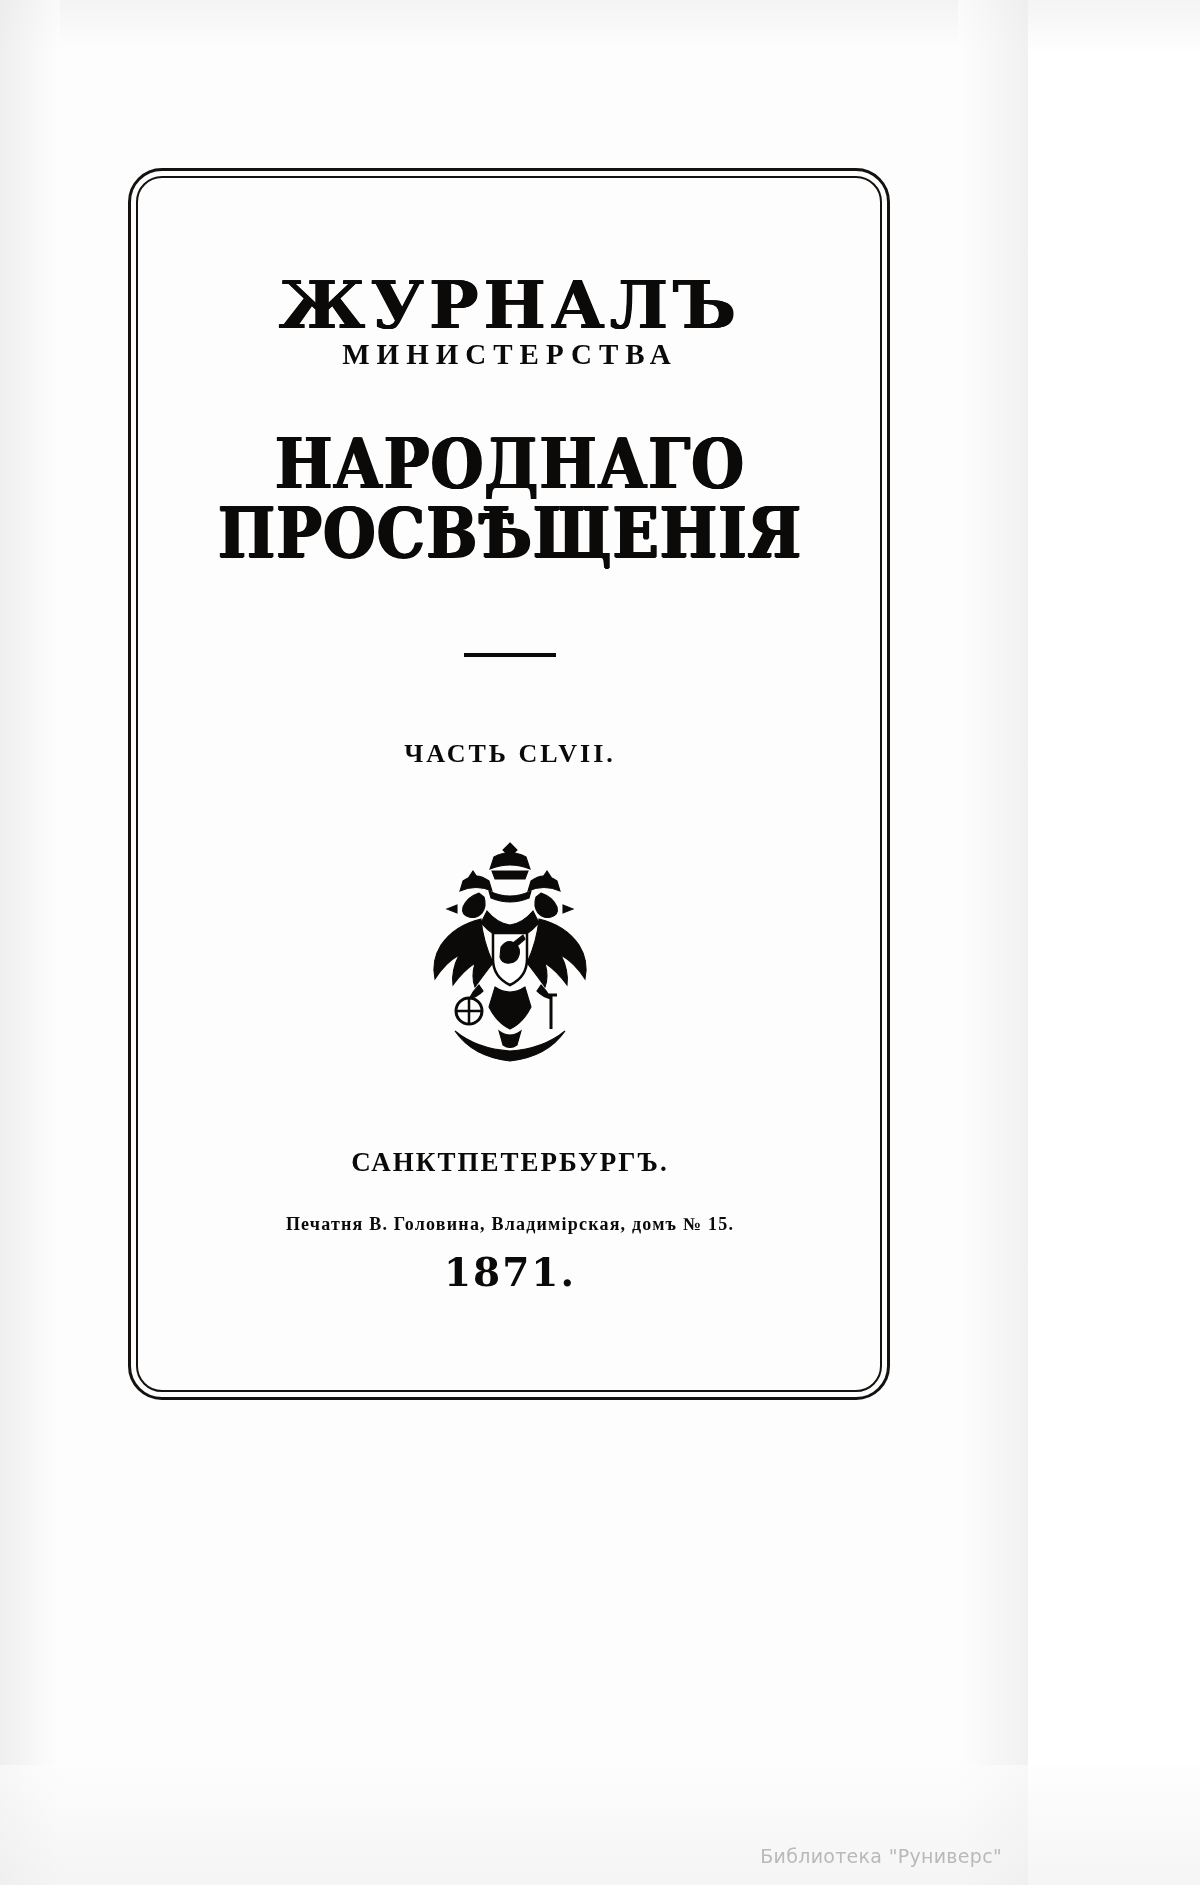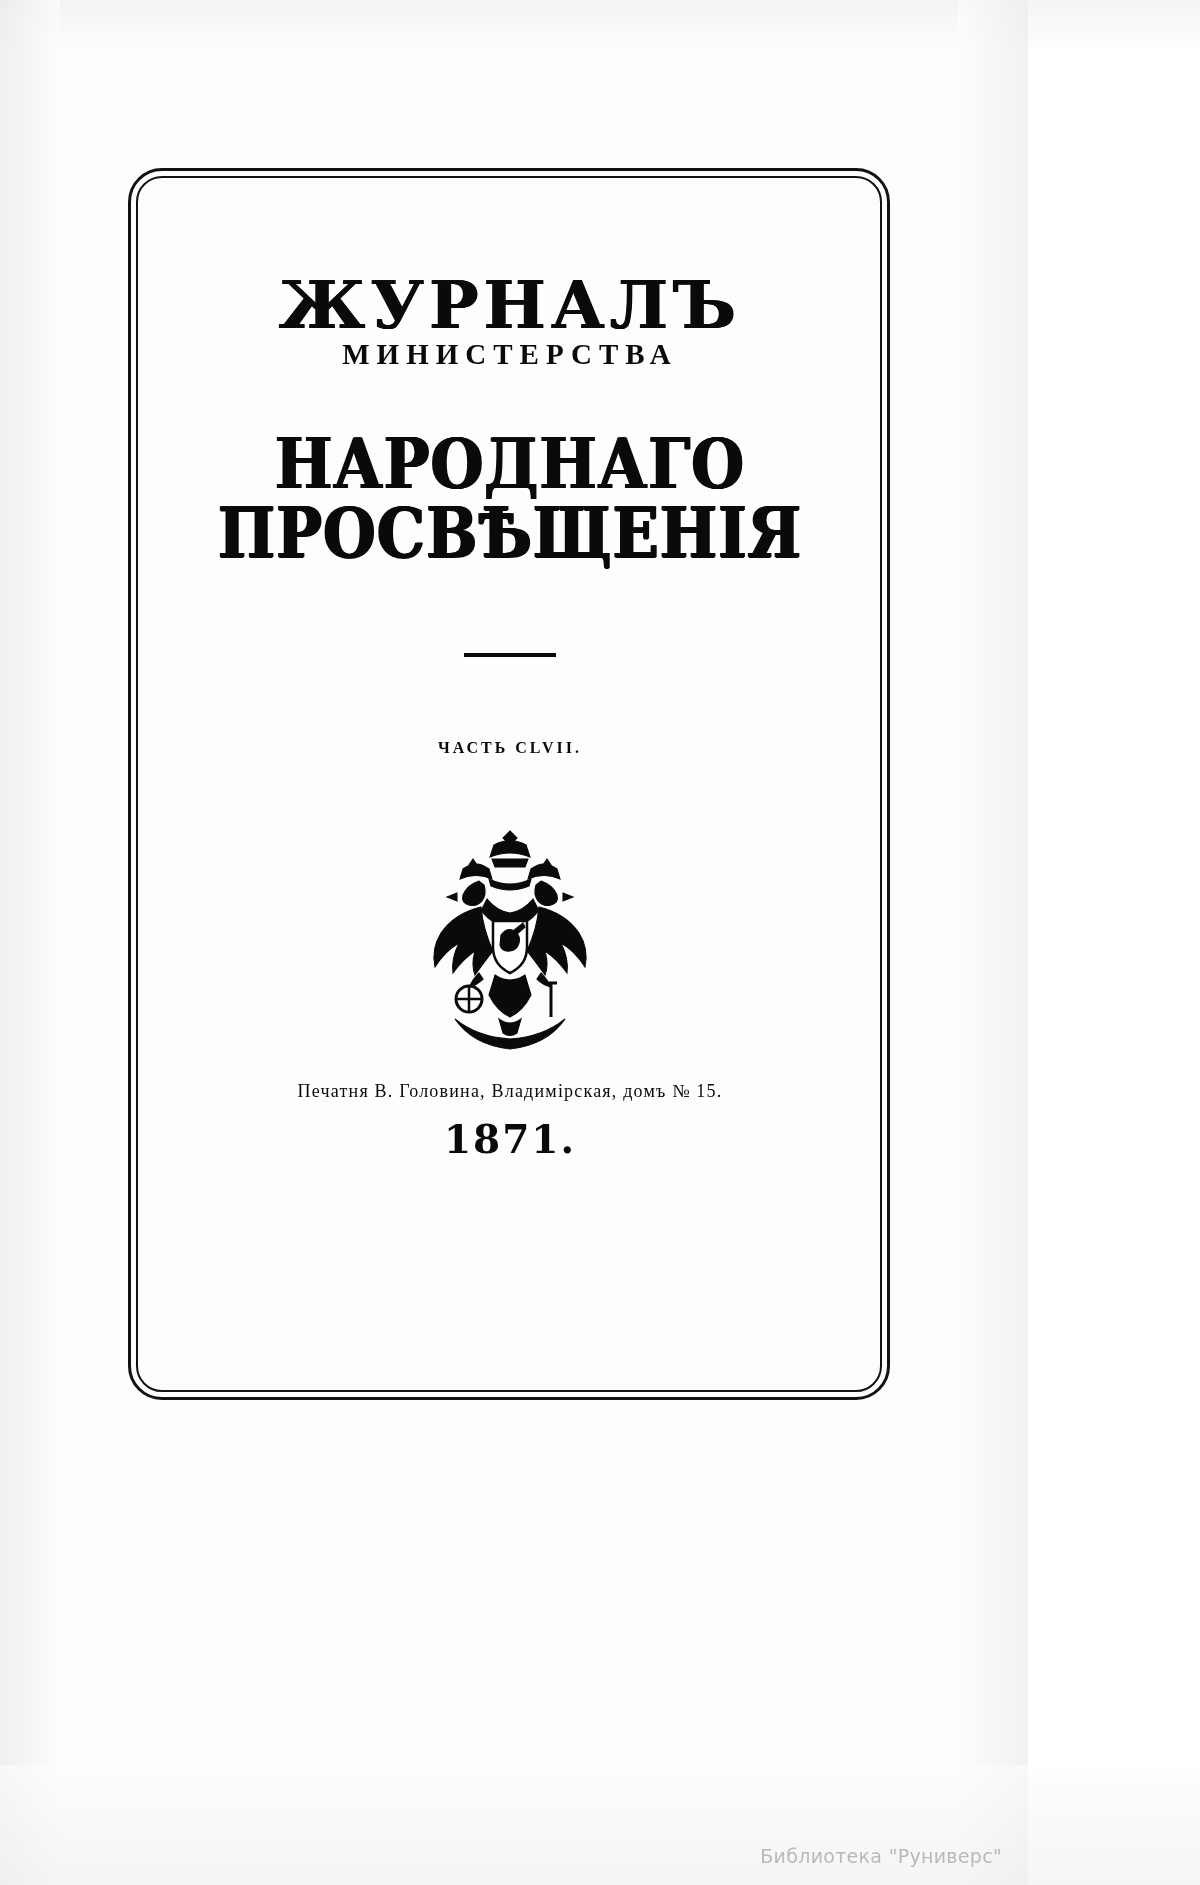--- a/index.html
+++ b/index.html
@@ -120,44 +120,44 @@
     width: 92px;
     height: 4px;
     background: #0b0a09;
     margin: 92px auto 0 auto;
   }
 
   .part-line {
     margin-top: 82px;
     font-family: "Liberation Serif", serif;
     font-weight: bold;
-    font-size: 16px;
+    font-size: 26px;
     letter-spacing: 3px;
   }
 
   
   .emblem {
     margin: 66px auto 0 auto;
     width: 230px;
     height: 240px;
     position: relative;
   }
   .emblem svg { display: block; }
 
   .imprint-city {
     margin-top: 72px;
     font-family: "Liberation Serif", serif;
     font-weight: bold;
     font-size: 27px;
     letter-spacing: 2px;
   }
   .imprint-printer {
-    margin-top: 18px;
-    font-family: "Liberation Serif", serif;
-    font-weight: normal;
+    margin-top: 36px;
+    font-family: "Liberation Serif", serif;
+    font-weight: bold;
     font-size: 18px;
     letter-spacing: 1.2px;
   }
   .imprint-year {
     margin-top: 14px;
     font-family: "DejaVu Serif", serif;
     font-weight: bold;
     font-size: 39px;
     letter-spacing: 2px;
   }
@@ -235,20 +235,21 @@
           <path d="M156 160 v34 M150 160 h12" stroke-width="3"></path>
 
           <path d="M100 152 q15 10 30 0 l6 20 q-8 16 -21 22 q-13 -6 -21 -22 z"></path>
           <path d="M104 196 q11 8 22 0 l-4 14 q-7 5 -14 0 z"></path>
 
           <path d="M60 196 q22 18 55 20 q33 -2 55 -20 q-18 26 -55 30 q-37 -4 -55 -30 z"></path>
         </g>
       </svg>
     </div>
 
+    <div class="imprint-city">САНКТПЕТЕРБУРГЪ.</div>
 
     <div class="imprint-printer">Печатня В. Головина, Владимірская, домъ № 15.</div>
 
     <div class="imprint-year">1871.</div>
 
   </div>
 
   <div class="watermark">Библиотека "Руниверс"</div>
 
 </div>

